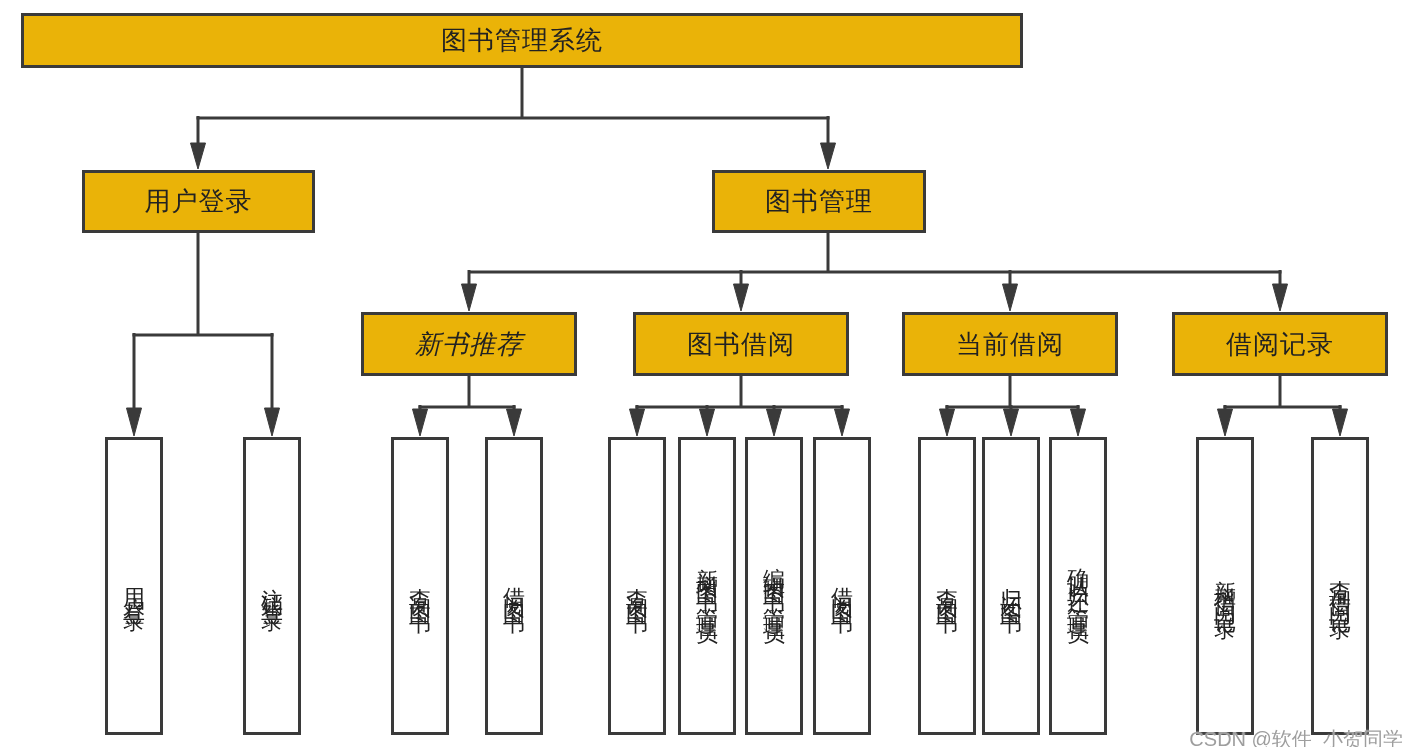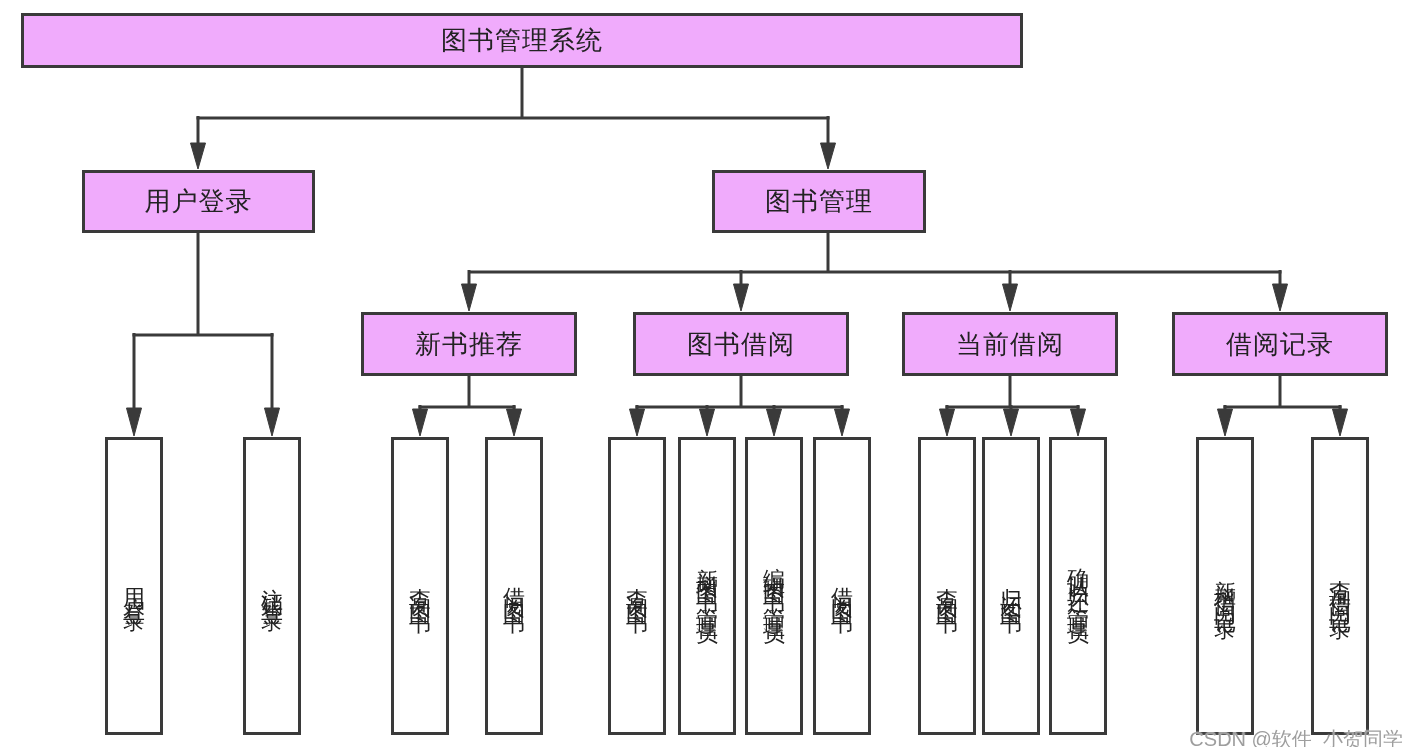--- a/index.html
+++ b/index.html
@@ -10,21 +10,21 @@
     background: #ffffff;
     font-family: "Liberation Sans", sans-serif;
     overflow: hidden;
   }
   #wires { position: absolute; left: 0; top: 0; width: 1405px; height: 747px; }
   #wires line { stroke: #3a3a3a; stroke-width: 3; }
   #wires polygon { fill: #3a3a3a; stroke: #3a3a3a; stroke-width: 1; }
   .box {
     position: absolute;
     box-sizing: border-box;
-    background: #f0abfc;
+    background: #eab308;
     border: 3px solid #3a3a3a;
     display: flex;
     align-items: center;
     justify-content: center;
     font-size: 26px;
     color: #222222;
     letter-spacing: 1px;
     z-index: 2;
     white-space: nowrap;
   }
@@ -137,21 +137,21 @@
       <line x1="1340" y1="405" x2="1340" y2="413"></line>
       <polygon points="1332.5,409 1347.5,409 1340,436"></polygon>
     </g>
   </svg>
 
   <div class="box" style="left:21px; top:13px; width:1002px; height:55px;">图书管理系统</div>
 
   <div class="box" style="left:82px; top:170px; width:233px; height:63px;">用户登录</div>
   <div class="box" style="left:712px; top:170px; width:214px; height:63px;">图书管理</div>
 
-  <div class="box" style="left:361px; top:312px; width:216px; height:64px;">新书推荐</div>
+  <div class="box" style="left:361px; top:312px; width:216px; height:64px;font-style:italic;">新书推荐</div>
   <div class="box" style="left:902px; top:312px; width:216px; height:64px;">当前借阅</div>
   <div class="box" style="left:633px; top:312px; width:216px; height:64px;">图书借阅</div>
   <div class="box" style="left:1172px; top:312px; width:216px; height:64px;">借阅记录</div>
 
   <div class="leaf" style="left:105px;">用户登录</div>
   <div class="leaf" style="left:243px;">注销登录</div>
 
   <div class="leaf" style="left:391px;">查询图书</div>
   <div class="leaf" style="left:485px;">借阅图书</div>
 

